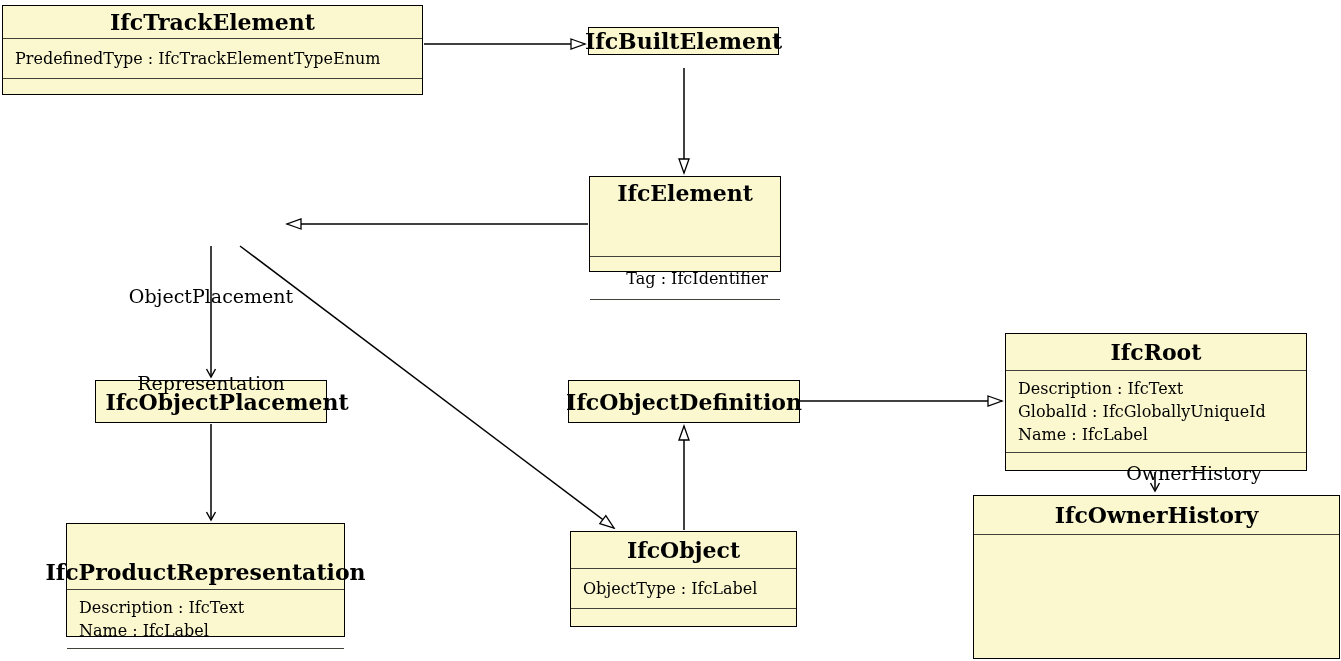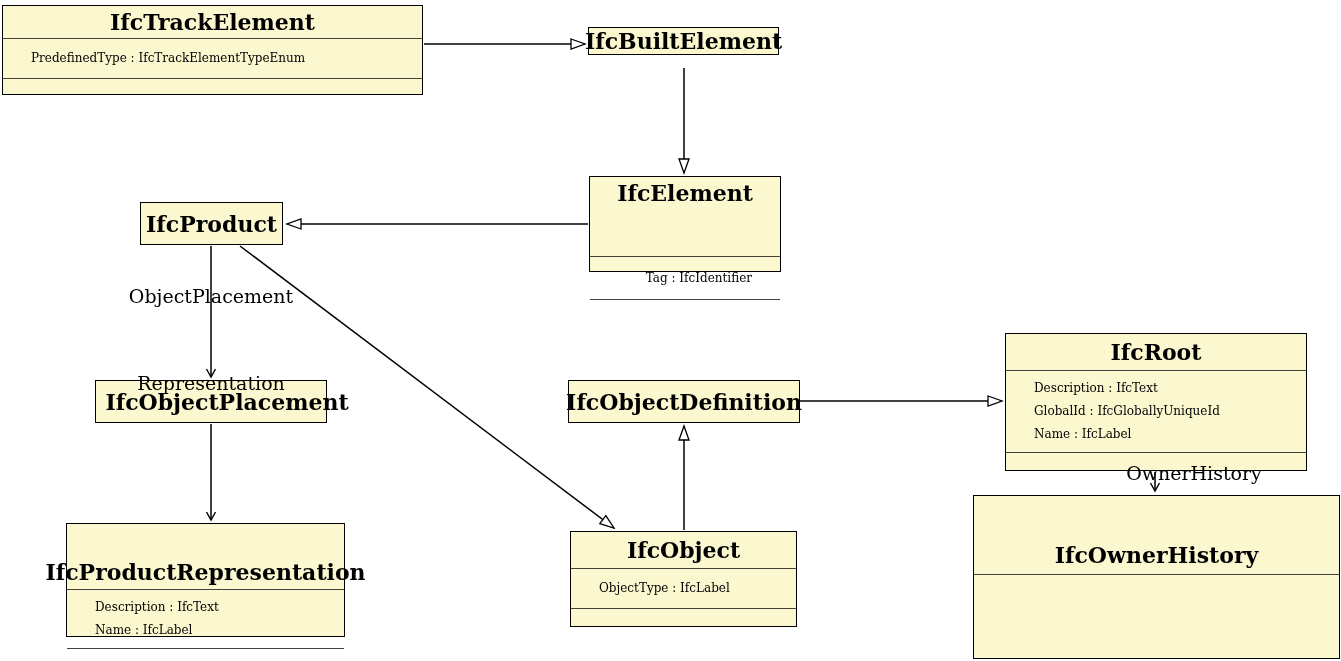--- a/index.html
+++ b/index.html
@@ -5,21 +5,21 @@
   html,body{margin:0;padding:0;background:#ffffff;}
   #canvas{position:relative;width:1341px;height:661px;background:#ffffff;overflow:hidden;
           font-family:"DejaVu Serif", serif;color:#000;}
   #edges{position:absolute;left:0;top:0;width:1341px;height:661px;z-index:1;}
   .uml-class{position:absolute;z-index:2;box-sizing:border-box;background:#fbf8d0;
              border:1.5px solid #000;display:flex;flex-direction:column;}
   .uml-title{flex:none;display:flex;align-items:center;justify-content:center;
              font-weight:bold;font-size:22px;white-space:nowrap;}
   .uml-title.fill{flex:1;}
   .uml-attrs{flex:none;border-top:1px solid #42423a;display:flex;flex-direction:column;
-             justify-content:center;padding:0 28px;font-size:12px;line-height:23px;
+             justify-content:center;padding:0 12px;font-size:16px;line-height:23px;
              white-space:nowrap;overflow:hidden;}
   .uml-empty{flex:1;border-top:1px solid #42423a;}
   .edge-label{position:absolute;z-index:3;transform:translate(-50%,-50%);
               font-size:19px;white-space:nowrap;}
   line{stroke:#000;stroke-width:1.5;}
 </style>
 </head>
 <body>
 
 <div id="canvas">
@@ -57,23 +57,20 @@
   </div>
 
   <div class="uml-class" style="left:589px;top:176px;width:192px;height:96px;text-align:right;">
     <div class="uml-title" style="height:31px;">IfcElement</div>
     <div class="uml-attrs" style="height:42px;margin-top:48px;">
       <div>Tag : IfcIdentifier</div>
     </div>
     <div class="uml-empty"></div>
   </div>
 
-  <div class="uml-class" style="left:140px;top:202px;width:143px;height:43px;">
-    <div class="uml-title fill">IfcProduct</div>
-  </div>
 
   <div class="uml-class" style="left:95px;top:380px;width:232px;height:43px;padding-left:32px;">
     <div class="uml-title fill">IfcObjectPlacement</div>
   </div>
 
   <div class="uml-class" style="left:66px;top:523px;width:279px;height:114px;">
     <div class="uml-title" style="height:34px;margin-top:31px;">IfcProductRepresentation</div>
     <div class="uml-attrs" style="height:58px;">
       <div>Description : IfcText</div>
       <div>Name : IfcLabel</div>
@@ -97,21 +94,21 @@
     <div class="uml-title" style="height:36px;">IfcRoot</div>
     <div class="uml-attrs" style="height:81px;">
       <div>Description : IfcText</div>
       <div>GlobalId : IfcGloballyUniqueId</div>
       <div>Name : IfcLabel</div>
     </div>
     <div class="uml-empty"></div>
   </div>
 
   <div class="uml-class" style="left:973px;top:495px;width:367px;height:164px;">
-    <div class="uml-title" style="height:38px;margin-top:40px;">IfcOwnerHistory</div>
+    <div class="uml-title" style="height:38px;">IfcOwnerHistory</div>
     <div class="uml-empty"></div>
   </div>
 
   <div class="edge-label" style="left:211px;top:296px;">ObjectPlacement</div>
   <div class="edge-label" style="left:211px;top:383px;">Representation</div>
   <div class="edge-label" style="left:1155px;top:473px;margin-left:39px;">OwnerHistory</div>
 
 </div>
 
 </body></html>

